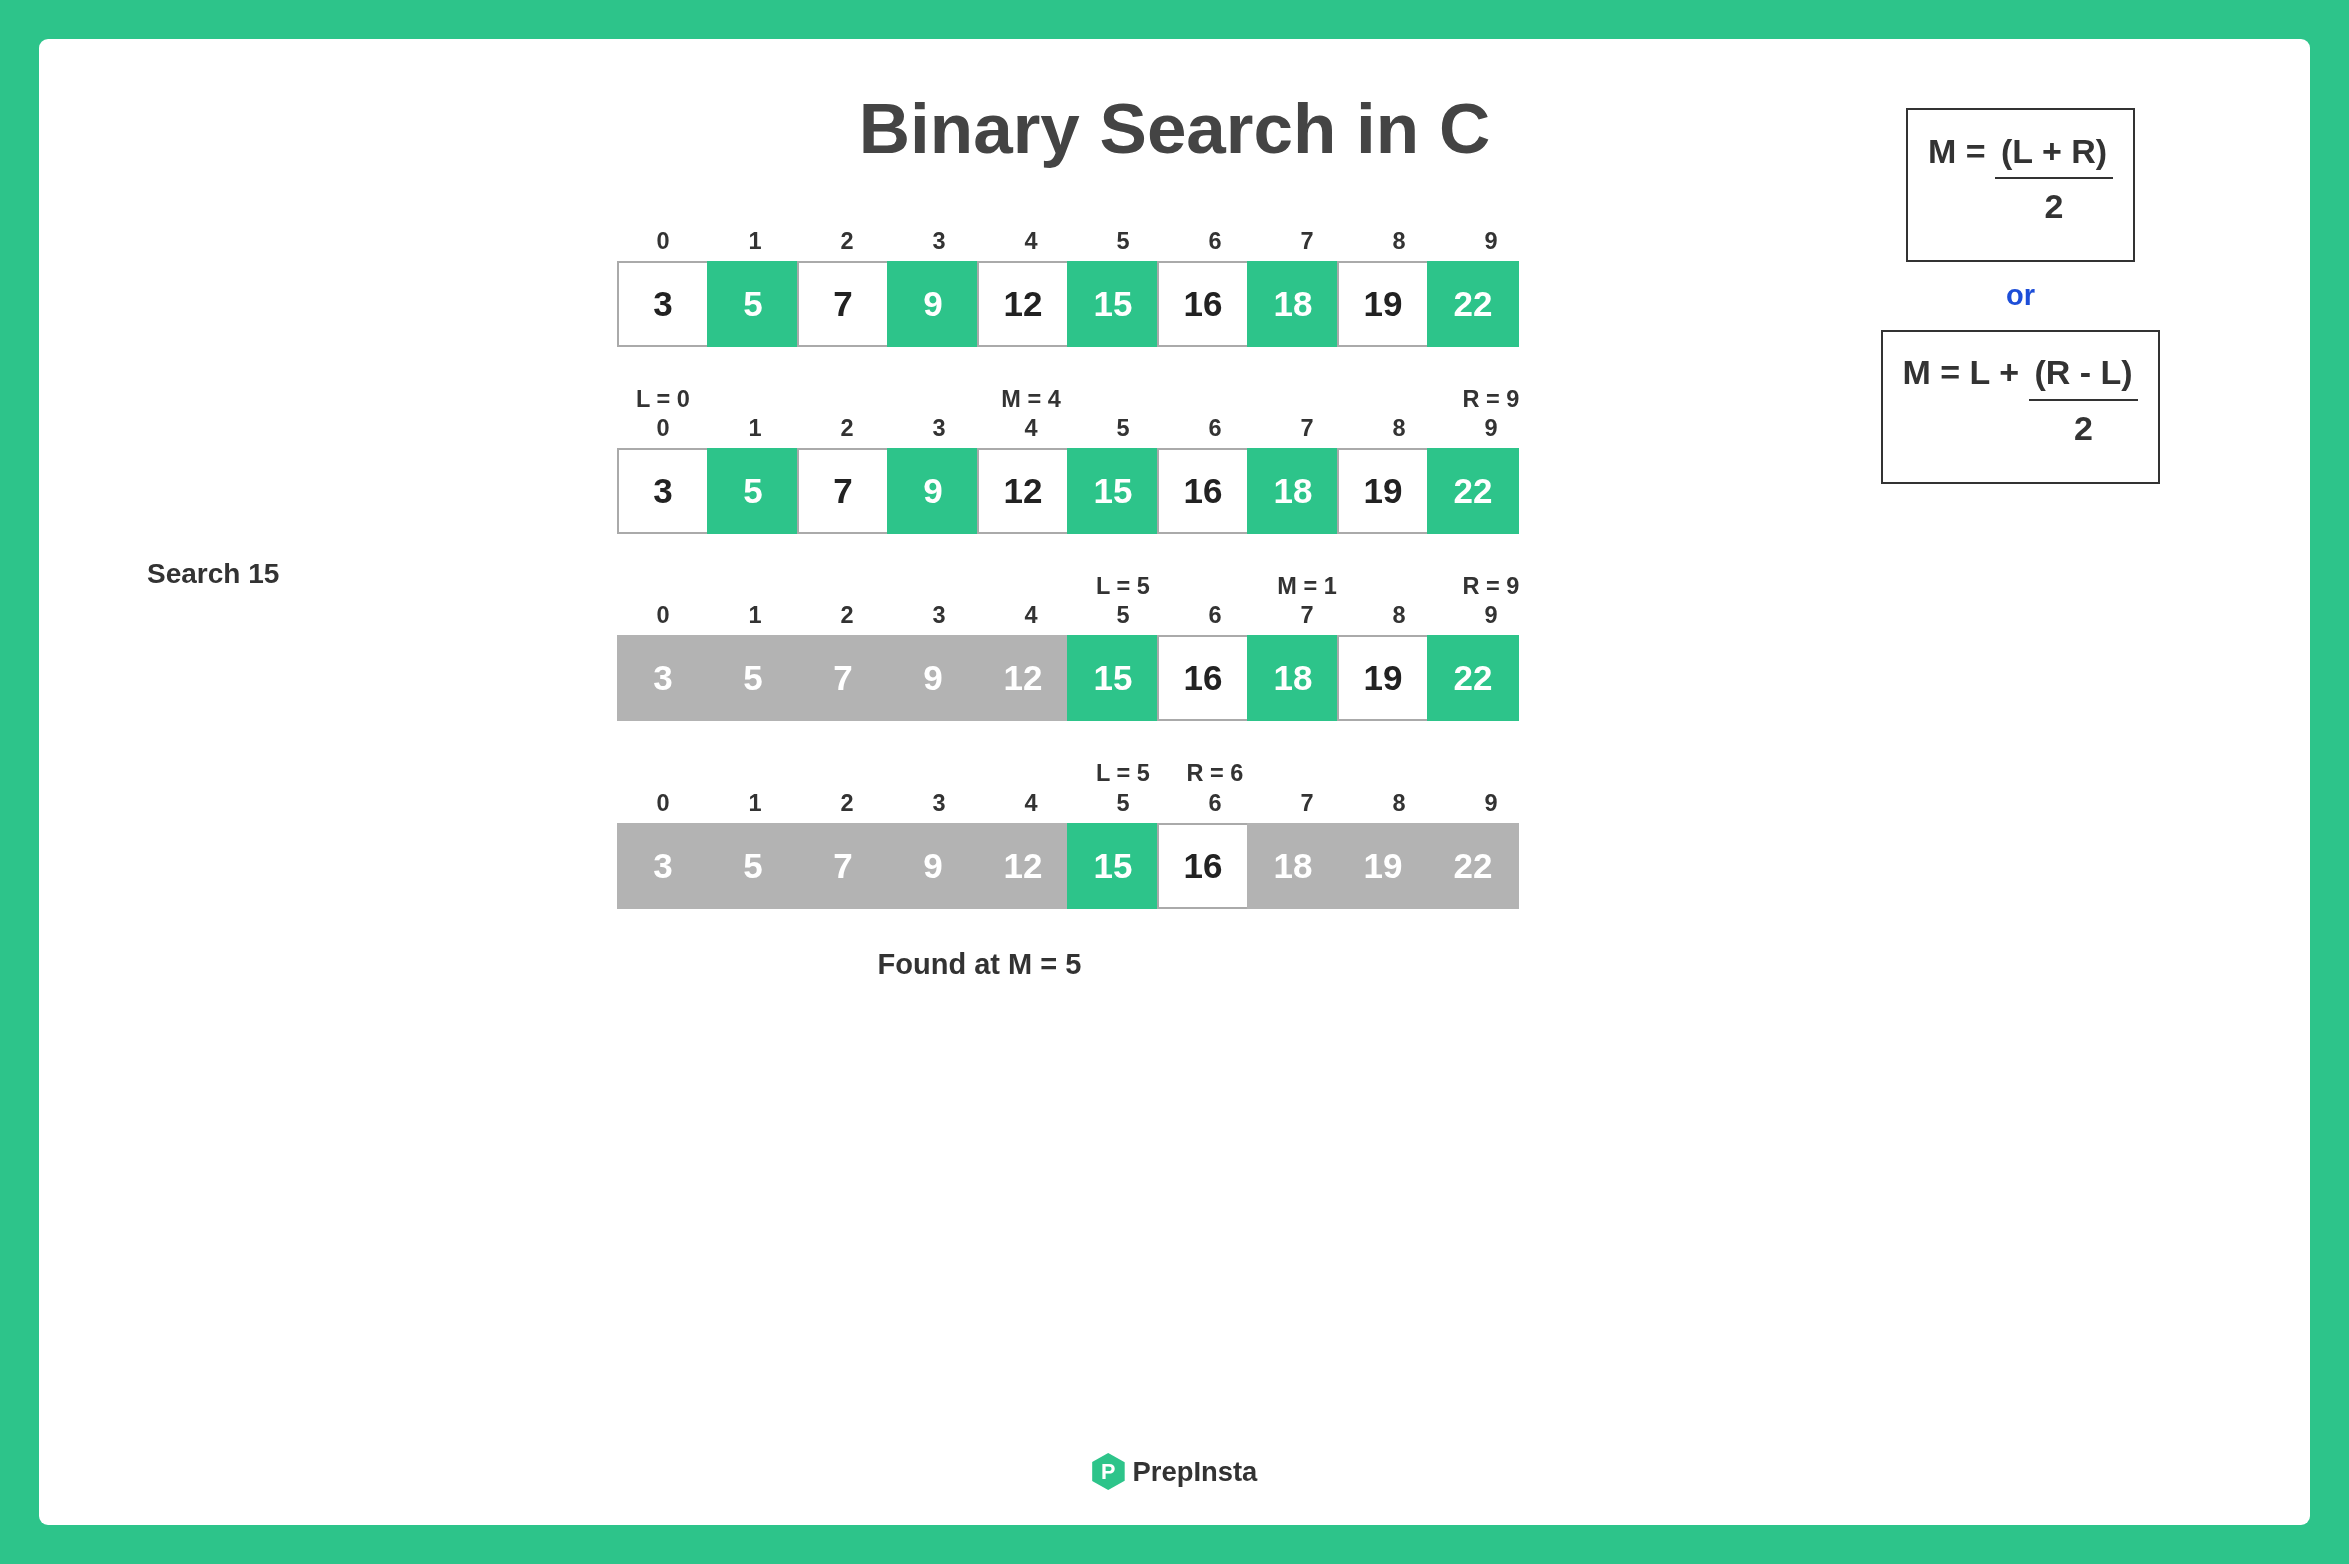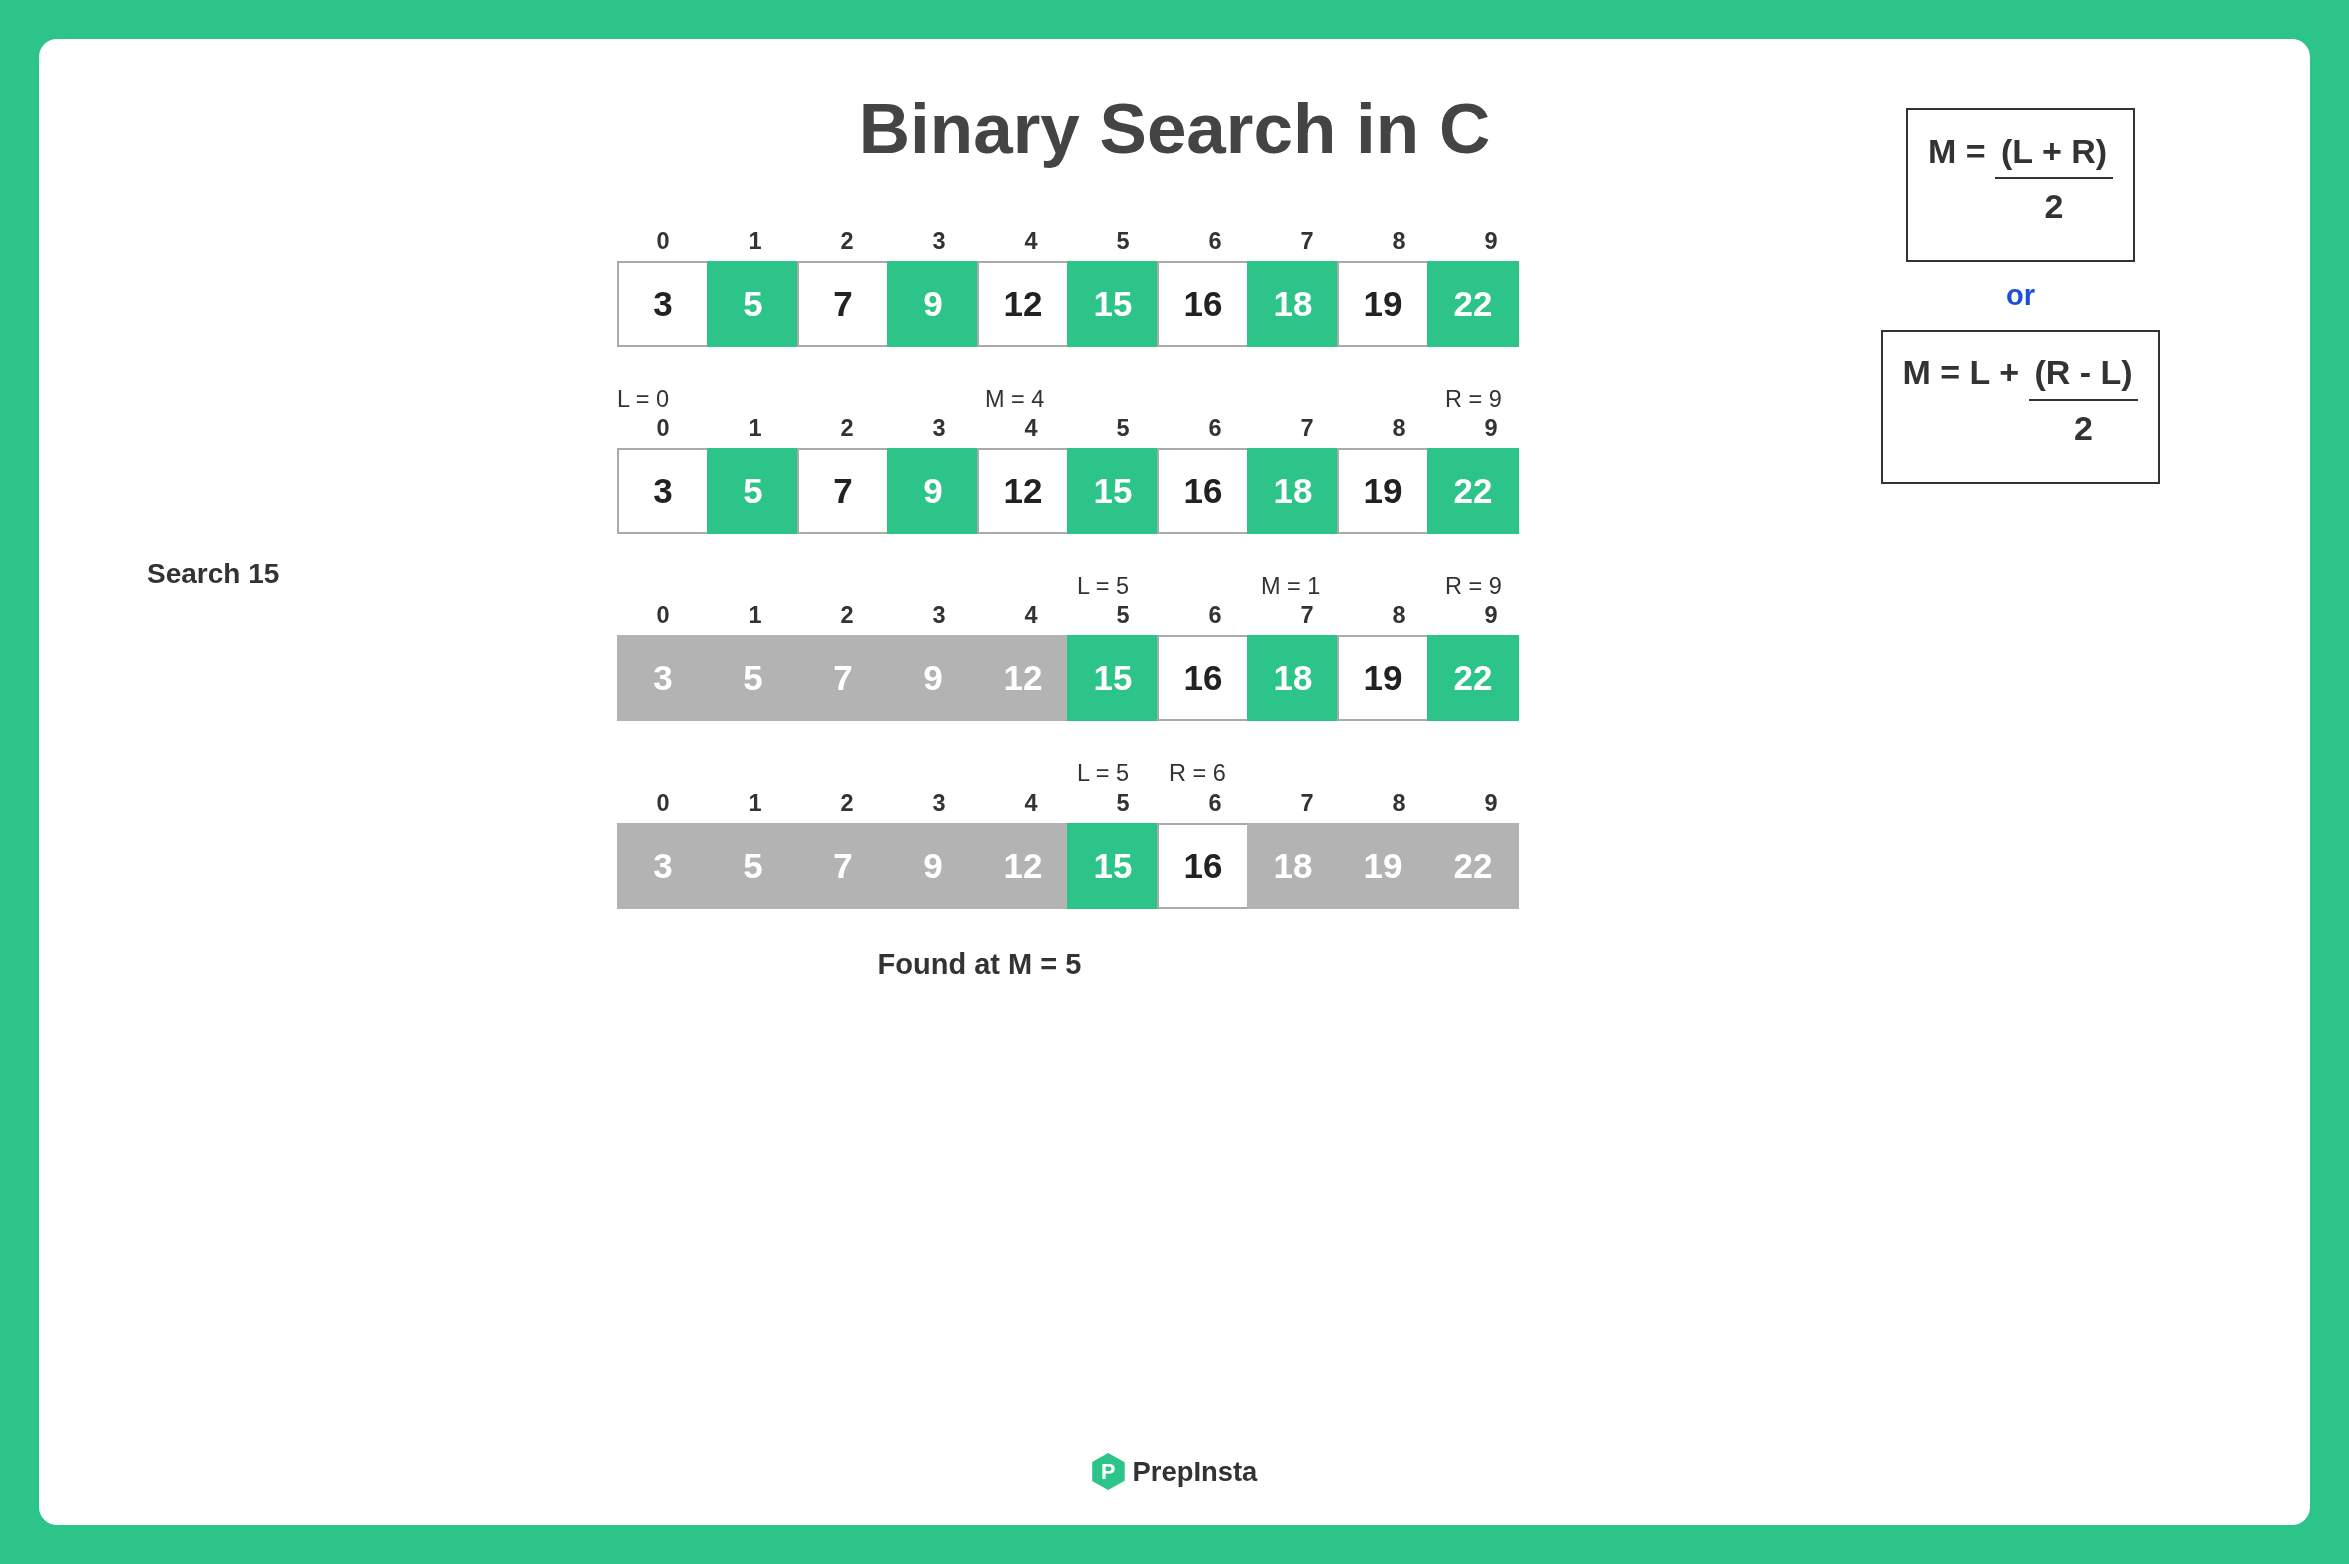--- a/index.html
+++ b/index.html
@@ -5,21 +5,21 @@
   * { box-sizing: border-box; margin: 0; padding: 0; }
   body {
     background: #2dc48a;
     font-family: -apple-system, BlinkMacSystemFont, "Segoe UI", Helvetica, Arial, sans-serif;
     width: 2349px;
     height: 1564px;
     padding: 39px;
   }
   .card {
     background: #fff;
-    border-radius: 18px;
+    border-radius: 9px;
     width: 100%;
     height: 100%;
     position: relative;
     padding: 39px 59px;
   }
   .title {
     text-align: center;
     font-size: 71px;
     font-weight: 700;
     color: #444;
@@ -68,21 +68,21 @@
     border: 2px solid #aaa;
     display: flex; align-items: center; justify-content: center;
     font-size: 35px; font-weight: 700;
     margin-left: -2px;
   }
   .cell:first-child { margin-left: 0; }
   .c-white { background: #fff; color: #222; }
   .c-green { background: #2dc48a; color: #fff; border-color: #2dc48a; }
   .c-gray  { background: #b3b3b3; color: #fff; border-color: #b3b3b3; }
   .pointer-row { display: flex; margin-top: 7.8px; margin-bottom: 3.9px; height: 27.4px; position: relative; }
-  .ptr { width: 92px; font-size: 23.5px; font-weight: 400; color: #333; text-align: left; }
+  .ptr { width: 92px; font-size: 23.5px; font-weight: 700; color: #333; text-align: center; }
   .ptr-above { margin-bottom: 2px; }
   .found-label { text-align: center; font-size: 29px; font-weight: 700; color: #333; margin-top: 29px; margin-left: -255px; }
   .footer-logo {
     position: absolute;
     bottom: 35px;
     left: 50%;
     transform: translateX(-50%);
     display: flex;
     align-items: center;
     gap: 7.8px;

